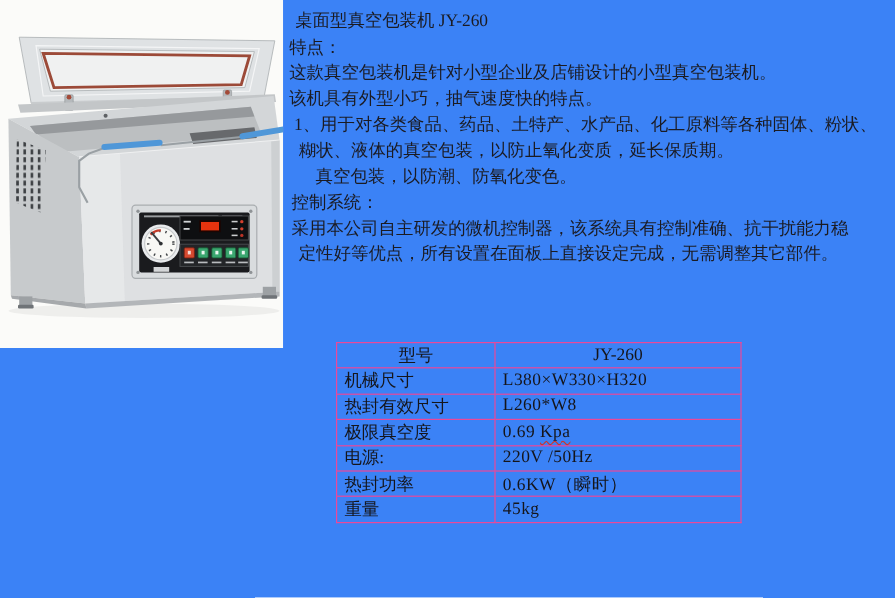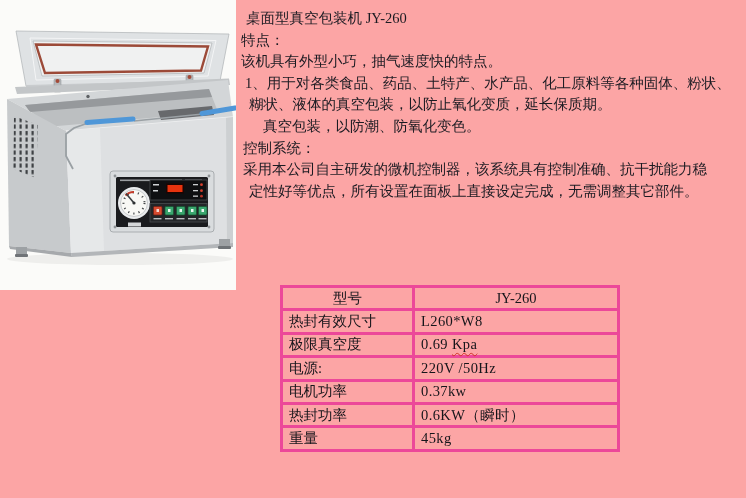--- a/index.html
+++ b/index.html
@@ -1,26 +1,26 @@
 <!DOCTYPE html>
 <html><head>
 <meta charset="utf-8">
 <style>
   html,body{margin:0;padding:0;background:#ffffff;}
   body{width:746px;height:498px;font-family:"Liberation Serif","DejaVu Serif",serif;}
-  .page{position:relative;width:746px;height:498px;background:#fca5a5;overflow:hidden;}
+  .page{position:relative;width:746px;height:498px;background:#3b82f6;overflow:hidden;}
   .photo{position:absolute;left:0;top:0;width:236px;height:290px;}
   .desc{position:absolute;left:241px;top:8px;width:502px;color:#1b1b22;
         font-size:14.5px;line-height:21.6px;white-space:nowrap;}
   .line{height:21.6px;}
   .i2{padding-left:2px}.i4{padding-left:4px}.i5{padding-left:5px}
   .i8{padding-left:8px}.i22{padding-left:22px}
   table.spec{position:absolute;left:280px;top:285px;border-collapse:collapse;
              color:#15151a;table-layout:fixed;}
-  .spec th,.spec td{border:3px solid #ec4899;font-weight:normal;height:20.4px;
+  .spec th,.spec td{border:1px solid #ec4899;font-weight:normal;height:20.4px;
              font-size:14.5px;text-align:left;vertical-align:middle;padding:0 0 0 6px;}
   .spec th{text-align:center;padding:0;}
   .spec td.v{letter-spacing:.4px;}
   .wavy{text-decoration-line:underline;text-decoration-style:wavy;
         text-decoration-color:#d03328;text-decoration-thickness:1px;
         text-underline-offset:3px;}
 </style>
 </head>
 <body>
 
@@ -132,54 +132,55 @@
         <rect x="15" y="254" width="13" height="3" rx="1" fill="#6f7377"></rect>
         <rect x="219" y="239" width="11" height="8" fill="#9da1a4"></rect>
         <rect x="218" y="246" width="13" height="3" rx="1" fill="#6f7377"></rect>
       </g>
     </svg>
   </div>
 
   <div class="desc">
     <div class="line i5">桌面型真空包装机 JY-260</div>
     <div class="line">特点：</div>
+    <div class="line">这款真空包装机是针对小型企业及店铺设计的小型真空包装机。</div>
     <div class="line">该机具有外型小巧，抽气速度快的特点。</div>
     <div class="line i4">1、用于对各类食品、药品、土特产、水产品、化工原料等各种固体、粉状、</div>
     <div class="line i8">糊状、液体的真空包装，以防止氧化变质，延长保质期。</div>
     <div class="line i22">真空包装，以防潮、防氧化变色。</div>
     <div class="line i2">控制系统：</div>
     <div class="line i2">采用本公司自主研发的微机控制器，该系统具有控制准确、抗干扰能力稳</div>
     <div class="line i8">定性好等优点，所有设置在面板上直接设定完成，无需调整其它部件。</div>
   </div>
 
   <table class="spec">
     <colgroup>
         <col style="width:132px">
         <col style="width:205px">
       </colgroup>
     <tbody>
         <tr>
       <th>型号</th>
       <th>JY-260</th>
     </tr>
     <tr>
+      <td>机械尺寸</td>
+      <td class="v">L380×W330×H320</td>
+    </tr>
+    <tr>
       <td>热封有效尺寸</td>
       <td class="v">L260*W8</td>
     </tr>
     <tr>
       <td>极限真空度</td>
       <td class="v"><span>0.69 </span><span class="wavy">Kpa</span></td>
     </tr>
     <tr>
       <td>电源:</td>
       <td class="v">220V /50Hz</td>
-    </tr>
-    <tr>
-      <td>电机功率</td>
-      <td class="v">0.37kw</td>
     </tr>
     <tr>
       <td>热封功率</td>
       <td class="v">0.6KW（瞬时）</td>
     </tr>
     <tr>
       <td>重量</td>
       <td class="v">45kg</td>
     </tr>
   </tbody>

